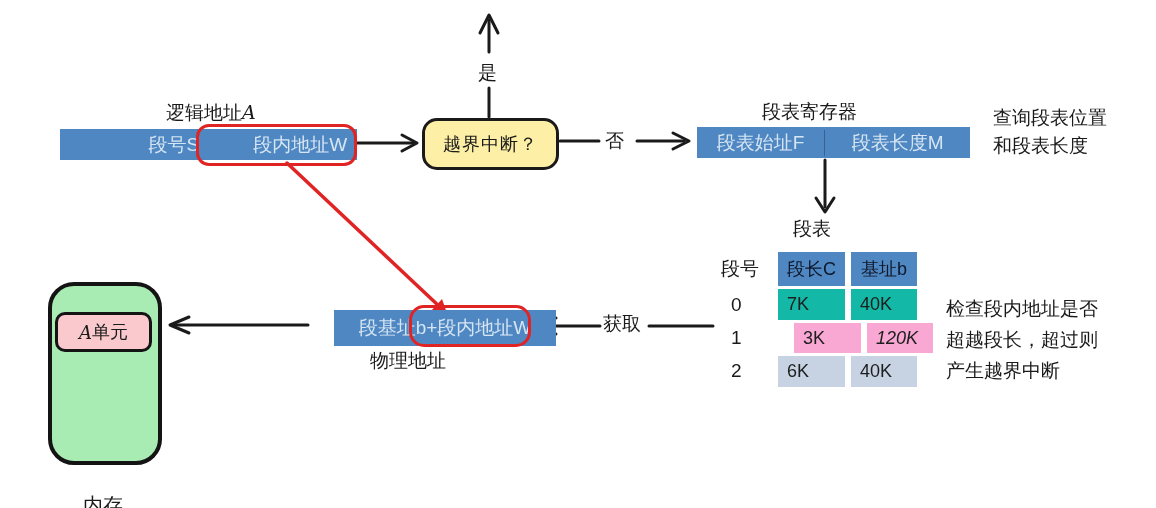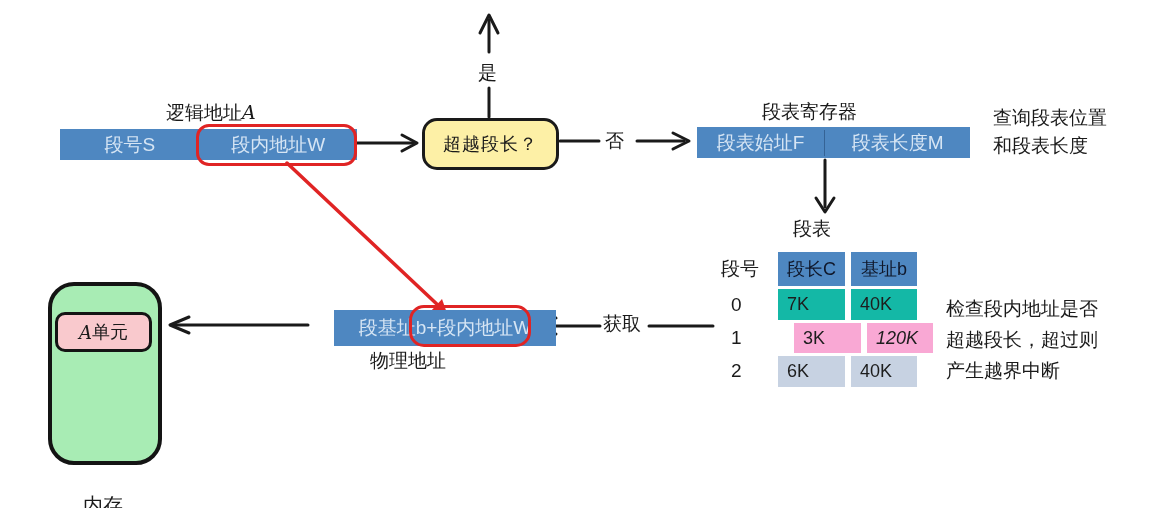--- a/index.html
+++ b/index.html
@@ -81,26 +81,26 @@
       <path class="stroke" d="M189,317 L170,325 L189,333"></path>
     </g>
     <g>
       <path class="redstroke" d="M287,163 L441,308"></path>
       <polygon points="448,316 431,311 442,299" fill="#e02424"></polygon>
     </g>
   </svg>
 
   <div class="abs lbl" style="left:166px;top:100px;"><span>逻辑地址</span><span class="var">A</span></div>
   <div class="abs bar" style="left:60px;top:129px;width:297px;height:31px;">
-    <div class="cell" style="flex:0 0 47%;">段号S</div>
+    <div class="cell" style="flex:0 0 47%;padding-left:44px;">段号S</div>
     <div class="cell" style="flex:1;">段内地址W</div>
   </div>
   <div class="abs red-outline" style="left:196px;top:124px;width:155px;height:36px;"></div>
 
-  <div class="abs decision" style="left:422px;top:118px;width:131px;height:46px;">超越段长？</div>
+  <div class="abs decision" style="left:422px;top:118px;width:131px;height:46px;">越界中断？</div>
   <div class="abs lbl" style="left:478px;top:60px;">是</div>
   <div class="abs lbl" style="left:605px;top:128px;">否</div>
 
   <div class="abs lbl" style="left:762px;top:99px;">段表寄存器</div>
   <div class="abs bar" style="left:697px;top:127px;width:273px;height:31px;">
     <div class="cell" style="flex:0 0 47%;border-right:1px solid rgba(25,55,95,0.45);box-sizing:border-box;">段表始址F</div>
     <div class="cell" style="flex:1;">段表长度M</div>
   </div>
   <div class="abs note" style="left:993px;top:104px;line-height:28px;">
     <div>查询段表位置</div>

